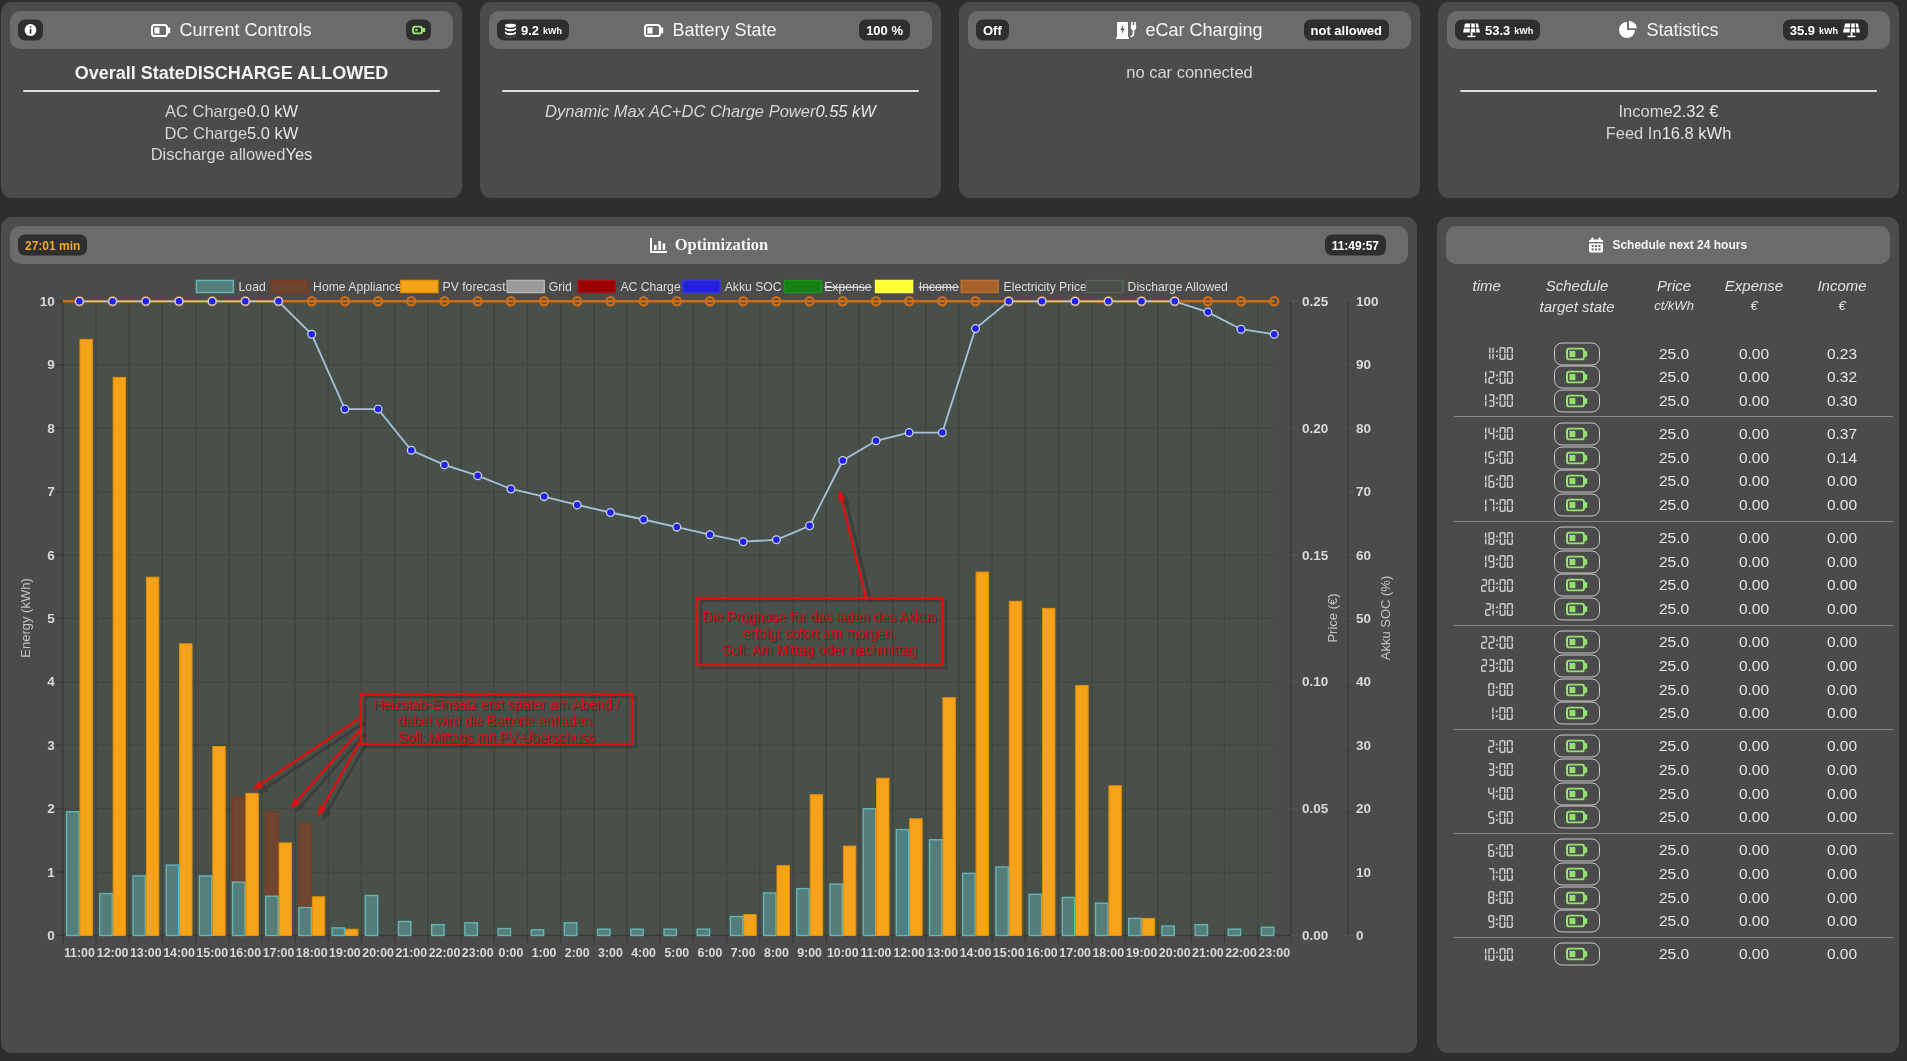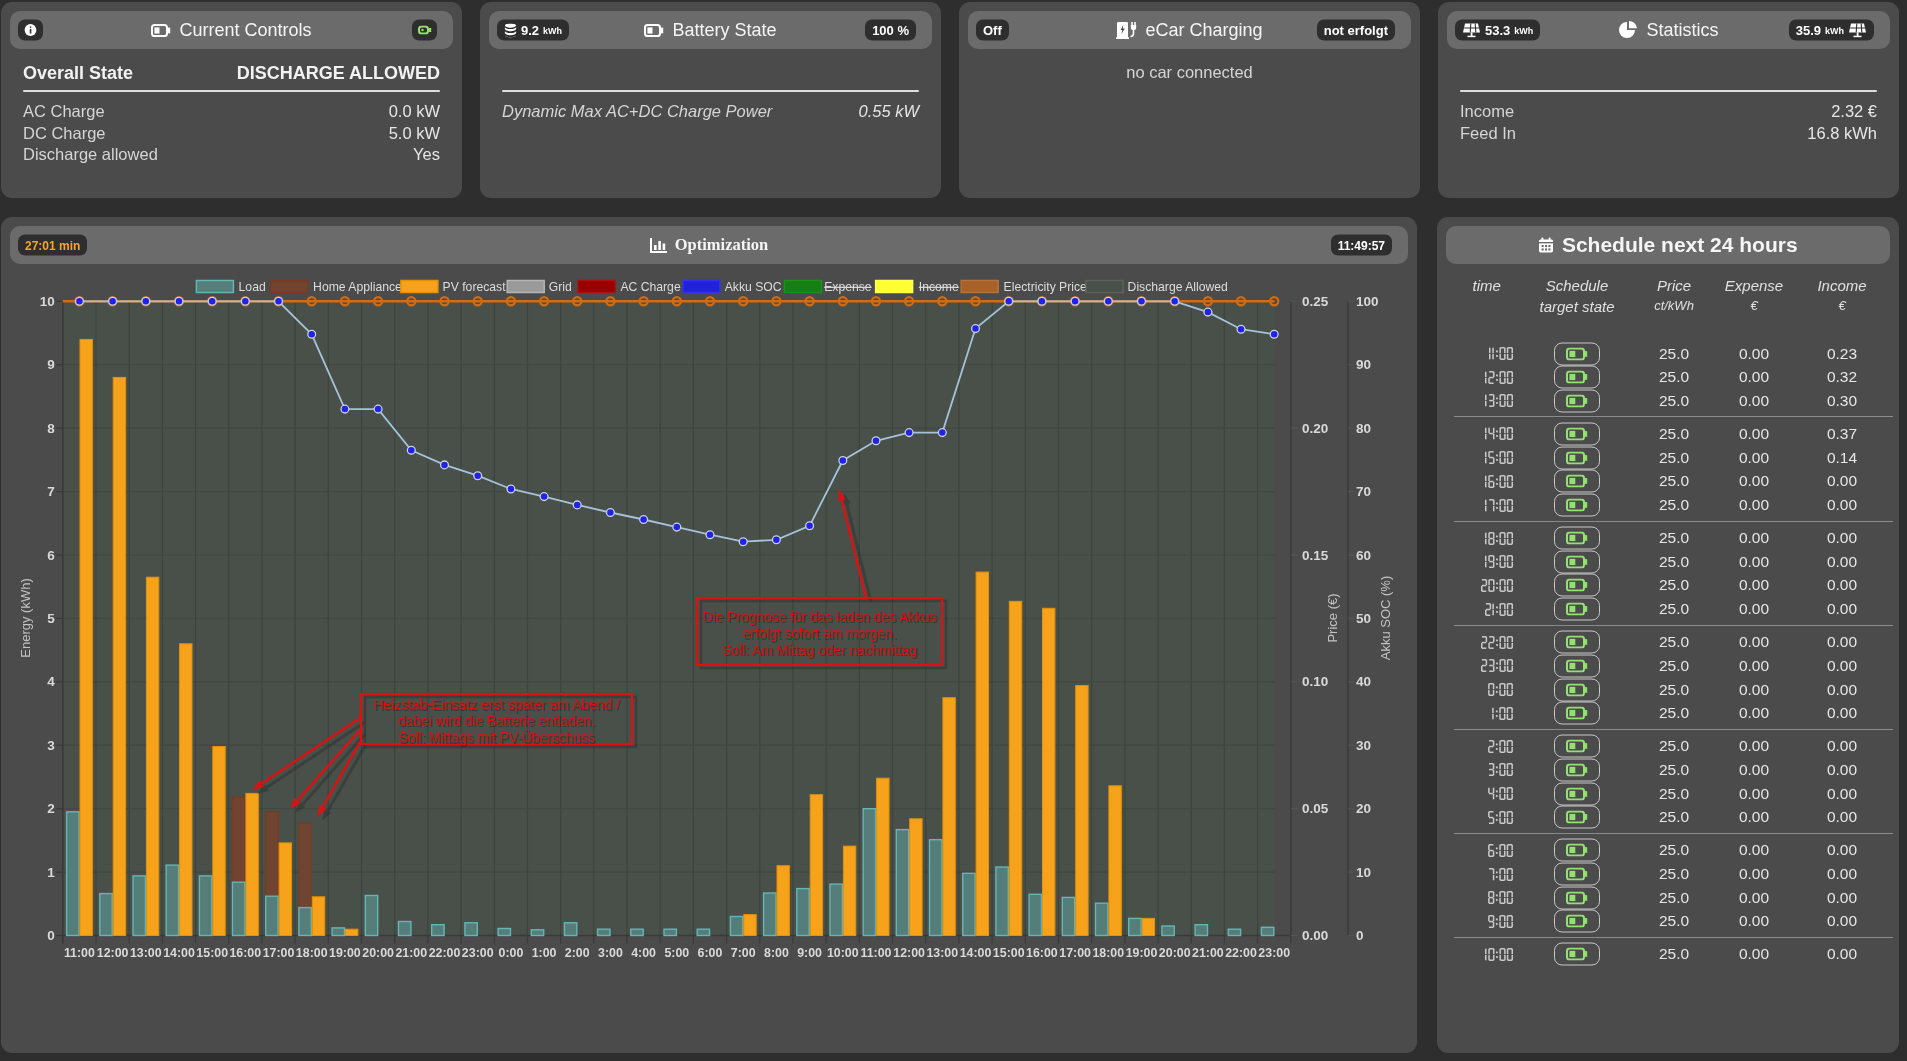--- a/index.html
+++ b/index.html
@@ -5,22 +5,22 @@
   font-family:"Liberation Sans", sans-serif; overflow:hidden; }
 #page { position:relative; width:1907px; height:829px; }
 .card { position:absolute; background:#4b4b4b; border-radius:11px; }
 .hd { position:absolute; left:9px; right:9px; top:9px; height:38px; background:#6b6b6b;
   border-radius:10px; display:flex; align-items:center; justify-content:center; }
 .hd .title { color:#f5f5f5; font-size:18px; display:flex; align-items:center; gap:8px; }
 .badge { position:absolute; top:50%; transform:translateY(-50%); background:#2e2e2e;
   border-radius:7px; color:#fff; font-size:13px; font-weight:bold; padding:0 7px;
   height:21px; display:flex; align-items:center; gap:4px; }
 .badge .unit { font-size:9px; font-weight:bold; }
-.bl { left:8px; } .br { right:16px; }
-.row { position:absolute; left:22px; right:22px; display:flex; justify-content:space-between;
+.bl { left:8px; } .br { right:22px; }
+.row { position:absolute; left:22px; right:22px; display:flex; justify-content:center;
   color:#d5d5d5; font-size:16.5px; }
 .row .v { color:#e6e6e6; }
 .hr { position:absolute; left:22px; right:22px; height:2px; background:#dedede; border-radius:1px; }
 .bold { font-weight:bold; color:#f2f2f2; font-size:18px; }
 .it { font-style:italic; }
 </style></head><body>
 <div id="page">
     <div class="card" style="left:1px;top:2px;width:461px;height:196px;">
       <div class="hd">
         <div class="title"><svg width="20" height="13" viewBox="0 0 20 13" xmlns="http://www.w3.org/2000/svg">
@@ -95,21 +95,21 @@
             <rect x="0" y="17.2" width="13" height="1.8" fill="#fff"></rect>
             <path d="M7.4 4.5 L4.6 10 L6.4 10 L5.4 14.2 L8.8 8.4 L6.8 8.4 Z" fill="#4b4b4b"></path>
             <path d="M16 2 v3 M19 2 v3" stroke="#fff" stroke-width="1.6"></path>
             <path d="M14.8 5 h5.4 v2.4 a2.7 2.7 0 0 1 -5.4 0 Z" fill="#fff"></path>
             <path d="M17.5 9.5 v4 a3 3 0 0 1 -3 3" stroke="#fff" stroke-width="1.6" fill="none"></path>
           </svg> eCar Charging</div>
 <div class="badge bl">
           <span>Off</span>
         </div>
 <div class="badge br">
-          <span>not erfolgt</span>
+          <span>not allowed</span>
         </div>
       </div>
 <div class="row" style="top:61px;justify-content:center;">
         <span>no car connected</span>
       </div>
     </div>
     <div class="card" style="left:1438px;top:2px;width:461px;height:196px;">
       <div class="hd">
         <div class="title"><svg width="20" height="20" viewBox="0 0 20 20" xmlns="http://www.w3.org/2000/svg" fill="#fff">
             <path d="M9 2 A 8 8 0 1 0 17 10 L 9 10 Z"></path>
@@ -533,21 +533,21 @@
           <text x="820.0" y="406.0" text-anchor="middle" font-size="13.8" fill="rgba(35,35,35,0.5)">Die Prognose für das laden des Akkus</text>
           <text x="818.5" y="404.5" text-anchor="middle" font-size="13.8" fill="#dd1111">Die Prognose für das laden des Akkus</text>
           <text x="820.0" y="422.5" text-anchor="middle" font-size="13.8" fill="rgba(35,35,35,0.5)">erfolgt sofort am morgen.</text>
           <text x="818.5" y="421.0" text-anchor="middle" font-size="13.8" fill="#dd1111">erfolgt sofort am morgen.</text>
           <text x="820.0" y="439.0" text-anchor="middle" font-size="13.8" fill="rgba(35,35,35,0.5)">Soll: Am Mittag oder nachmittag</text>
           <text x="818.5" y="437.5" text-anchor="middle" font-size="13.8" fill="#dd1111">Soll: Am Mittag oder nachmittag</text>
         </svg></div>
     </div>
     <div class="card" style="left:1436.5px;top:217px;width:462.5px;height:836px;">
       <div class="hd">
-        <div class="title" style="font-size:21px;font-weight:bold;"><svg width="16" height="16" viewBox="0 0 16 16" xmlns="http://www.w3.org/2000/svg">
+        <div class="title" style="font-size:12px;font-weight:bold;"><svg width="16" height="16" viewBox="0 0 16 16" xmlns="http://www.w3.org/2000/svg">
             <rect x="1" y="2.4" width="14" height="13" rx="1.6" fill="#fff"></rect>
             <rect x="3.4" y="0.6" width="2" height="3.4" rx="0.8" fill="#fff"></rect>
             <rect x="10.6" y="0.6" width="2" height="3.4" rx="0.8" fill="#fff"></rect>
             <rect x="1" y="5" width="14" height="1.4" fill="#6b6b6b"></rect>
             <g fill="#6b6b6b">
               <rect x="3.6" y="8" width="2.1" height="2.1"></rect>
               <rect x="7" y="8" width="2.1" height="2.1"></rect>
               <rect x="10.4" y="8" width="2.1" height="2.1"></rect>
               <rect x="3.6" y="11.4" width="2.1" height="2.1"></rect>
               <rect x="7" y="11.4" width="2.1" height="2.1"></rect>

